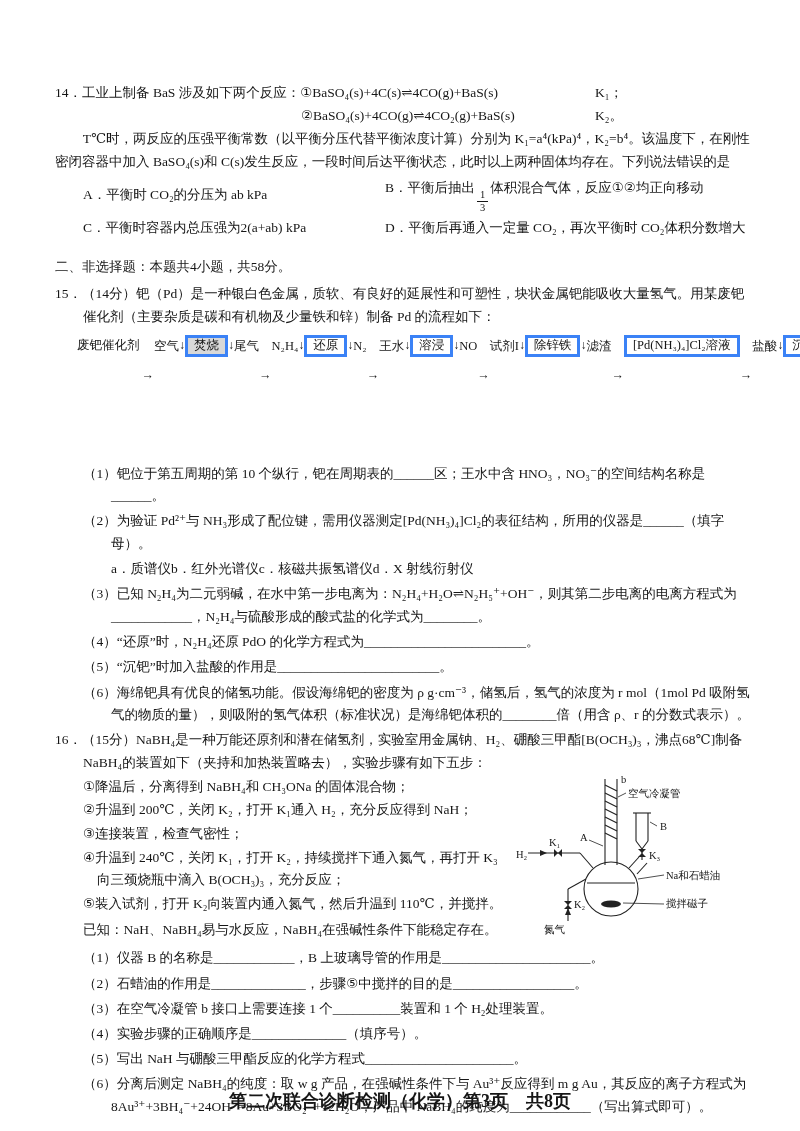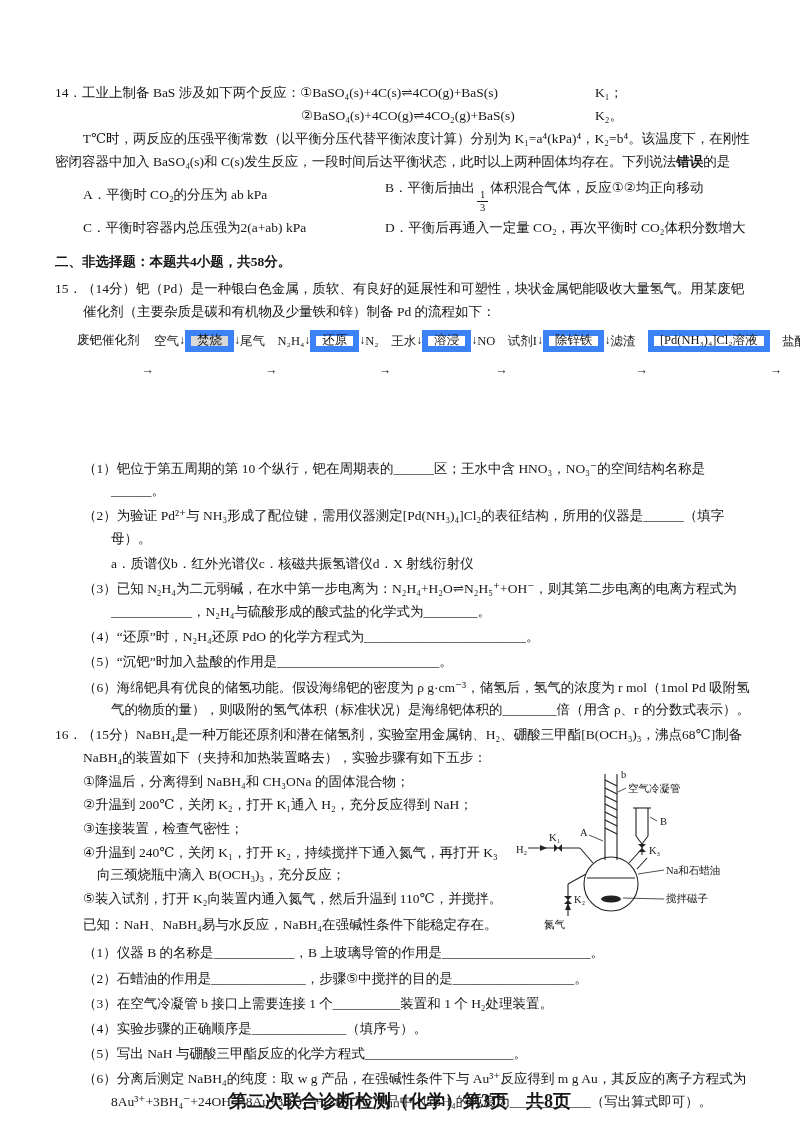--- a/index.html
+++ b/index.html
@@ -6,40 +6,40 @@
   html,body{background:#fff}
   body{width:800px;height:1131px;position:relative;color:#161616;
        font-family:"Liberation Serif","DejaVu Serif","DejaVu Sans",serif;
        font-size:13.5px;line-height:1.68;overflow:hidden}
   .page{padding:82px 46px 0 55px}
   .flexline{display:flex;align-items:flex-end;width:568px}
   .kright{margin-left:auto;white-space:nowrap}
   .rxn2line{display:flex;align-items:baseline;width:568px}
   .rxn2line .rxn{margin-left:246px;white-space:nowrap}
   .para{text-indent:2.05em;margin-top:1px}
-  .emph{font-weight:bold}
+  .emph{font-weight:normal}
   .opts{margin-left:28px;margin-top:3px}
   .optrow{display:grid;grid-template-columns:302px 1fr;align-items:center;margin:3px 0}
   .frac{display:inline-flex;flex-direction:column;align-items:center;vertical-align:-6px;
         line-height:1.15;font-size:10.5px;margin:0 2px}
   .frac .den{border-top:1px solid #161616;padding:0 3px}
   .frac .num{padding:0 3px}
-  .sechead{font-weight:bold;margin:12px 0 4px 0}
+  .sechead{font-weight:normal;margin:17px 0 4px 0}
   .qintro{padding-left:28px;text-indent:-28px;margin-top:2px}
   .item{margin:2.5px 0 2.5px 28px;padding-left:28px;text-indent:-28px}
   .instr{display:flex;margin:2px 0 2px 56px}
   
   .flow{position:relative;display:flex;align-items:flex-start;margin:6px 0 24px 20px;
         font-size:12.5px;height:104px}
   .fcol{display:flex;flex-direction:row;align-items:center}
   .fin,.fout{height:18px;line-height:18px;white-space:nowrap}
   .fout{height:16px;line-height:16px}
   .fz{height:12px;line-height:10px;font-size:12px;text-align:center;width:100%}
   .fz.on::before{content:"↓"}
-  .fbox{border:6px solid #3b82f6;height:22px;display:flex;align-items:center;justify-content:center;
+  .fbox{border:3px solid #3b82f6;height:22px;display:flex;align-items:center;justify-content:center;
         padding:0 6px;white-space:nowrap;font-size:12.5px}
   .fbox.plain{border:none;padding:0 2px}
   .fbox.shaded{background:#d8d8d8}
   .fbox.small{height:18px;font-size:10px;padding:0 5px}
   .harrow{width:20px;text-align:center;margin-top:33px;line-height:14px}
   .harrow::before{content:"→"}
   .lastcol{position:relative}
   .bake{position:absolute;left:4px;top:53px;font-size:12.5px;white-space:nowrap}
   .bakerow1{display:flex;align-items:flex-end;gap:5px;height:17px;line-height:17px}
   .dar::before{content:"↓"}

